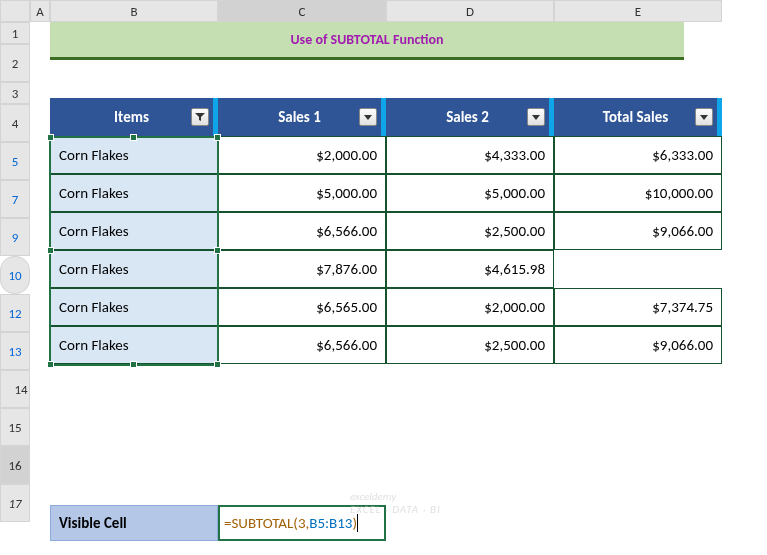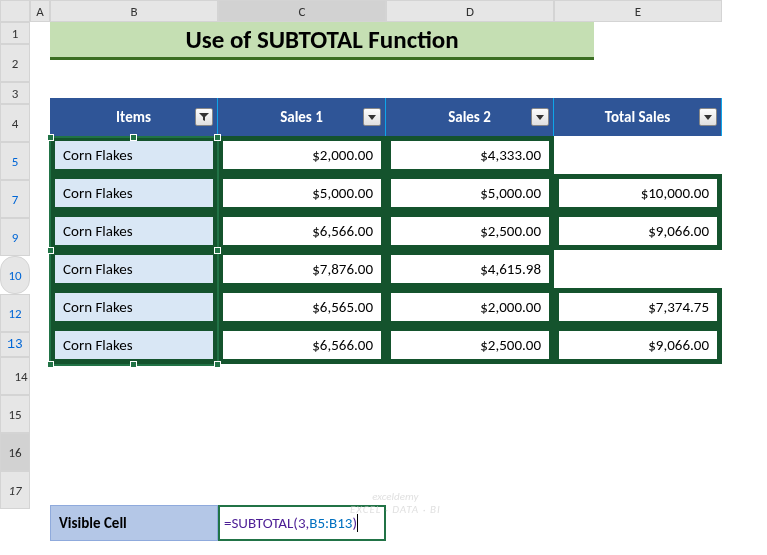--- a/index.html
+++ b/index.html
@@ -6,42 +6,42 @@
 body { font-family: Calibri, Arial, sans-serif; font-size: 15px; background: #fff; color: #000; width: 767px; height: 555px; position: relative; overflow: hidden; }
 .sheet { position: relative; }
 .col-headers { display: flex; position: absolute; top: 0; left: 0; height: 22px; }
 .row-headers { position: absolute; top: 22px; left: 0; width: 30px; }
 .hdr { background: #e6e6e6; border: 1px solid #d4d4d4; display: flex; align-items: center; justify-content: center; font-size: 13px; color: #333; }
 .hdr.sel { background: #d2d2d2; }
 .row-hdr { height: 38px; width: 30px; }
 .row-hdr.filtered { color: #0066d6; }
 .row-hdr.short { height: 22px; }
 .col-hdr { height: 22px; }
-.title-cell { position: absolute; top: 22px; left: 50px; width: 544px; height: 38px; background: #c5dfb3; border-bottom: 3px solid #3b6e22; display: flex; align-items: center; justify-content: center; color: #000000; font-size: 25px; font-weight: bold; }
+.title-cell { position: absolute; top: 22px; left: 50px; width: 634px; height: 38px; background: #c5dfb3; border-bottom: 3px solid #3b6e22; display: flex; align-items: center; justify-content: center; color: #a21caf; font-size: 14px; font-weight: bold; }
 .table { position: absolute; top: 98px; left: 50px; width: 672px; }
 .table-row { display: flex; height: 38px; }
-.th { background: #2f5597; color: #fff; font-weight: bold; display: flex; align-items: center; justify-content: center; position: relative; border-right: 1px solid #0ea5e9; }
-.td { background: #fff; border: 5px solid #14532d; display: flex; align-items: center; padding: 0 8px; }
+.th { background: #2f5597; color: #fff; font-weight: bold; display: flex; align-items: center; justify-content: center; position: relative; border-right: 5px solid #0ea5e9; }
+.td { background: #fff; border: 1px solid #14532d; display: flex; align-items: center; padding: 0 8px; }
 .td.item { background: #d9e7f5; }
 .td.num { justify-content: flex-end; }
 .col-b { width: 168px; }
 .col-c { width: 168px; }
 .col-d { width: 168px; }
 .col-e { width: 168px; }
 .filter-icon { position: absolute; right: 4px; top: 50%; transform: translateY(-50%); width: 18px; height: 18px; background: linear-gradient(#fdfdfd,#e0e0e0); border: 1px solid #888; border-radius: 2px; display: flex; align-items: center; justify-content: center; }
 .filter-icon svg { width: 12px; height: 12px; }
 .selection-border { position: absolute; top: 136px; left: 49px; width: 170px; height: 230px; border: 2px solid #217346; pointer-events: none; }
 .sel-handle { position: absolute; width: 7px; height: 7px; background: #217346; border: 1px solid #fff; }
 .vcell-row { position: absolute; top: 505px; left: 50px; display: flex; align-items: center; }
 .vcell-label { width: 168px; height: 36px; background: #b4c7e7; border: 1px solid #8faadc; font-weight: bold; display: flex; align-items: center; padding: 0 8px; }
 .formula-cell { width: 168px; height: 36px; border: 2px solid #217346; display: flex; align-items: center; padding: 0 4px; font-size: 15px; position: relative; }
-.formula-cell .f-black { color: #4c1d95; }
+.formula-cell .f-black { color: #a16207; }
 .formula-cell .f-blue { color: #0070c0; }
 .cursor-blink { display: inline-block; width: 1px; height: 18px; background: #000; vertical-align: middle; }
-.watermark { position: absolute; top: 490px; left: 350px; color: #ccc; font-size: 11px; font-style: italic; text-align: center; opacity: 0.6; pointer-events: none; }
+.watermark { position: absolute; top: 490px; left: 350px; color: #ccc; font-size: 11px; font-style: italic; text-align: left; opacity: 0.6; pointer-events: none; }
 </style>
 </head>
 <body>
 
 <div class="sheet">
 
   <div class="col-headers">
     <div class="hdr" style="width:30px;height:22px"></div>
     <div class="hdr col-hdr" style="width:20px">A</div>
     <div class="hdr col-hdr" style="width:168px">B</div>
@@ -53,21 +53,21 @@
   <div class="row-headers" id="row-headers">
       <div class="hdr row-hdr short" style="height: 22px;">1</div>
       <div class="hdr row-hdr" style="height: 38px;">2</div>
       <div class="hdr row-hdr short" style="height: 22px;">3</div>
       <div class="hdr row-hdr" style="height: 38px;">4</div>
       <div class="hdr row-hdr filtered" style="height: 38px;">5</div>
       <div class="hdr row-hdr filtered" style="height: 38px;">7</div>
       <div class="hdr row-hdr filtered" style="height: 38px;">9</div>
       <div class="hdr row-hdr filtered" style="height: 38px; border-radius: 14px;">10</div>
       <div class="hdr row-hdr filtered" style="height: 38px;">12</div>
-      <div class="hdr row-hdr filtered" style="height: 25px; font-family: Liberation Mono, monospace;">13</div>
+      <div class="hdr row-hdr filtered" style="height: 38px;">13</div>
       <div class="hdr row-hdr" style="height: 38px; padding-left: 12px;">14</div>
       <div class="hdr row-hdr" style="height: 38px;">15</div>
       <div class="hdr row-hdr sel" style="height: 38px;">16</div>
       <div class="hdr row-hdr" style="height: 38px; font-style: italic;">17</div>
     </div>
 
   <div class="title-cell">Use of SUBTOTAL Function</div>
 
   <div class="table">
     <div class="table-row">
@@ -102,20 +102,21 @@
               <path d="M2 4 L10 4 L6 9 Z" fill="#333"></path>
             </svg>
         </span>
       </div>
     </div>
     <div id="data-body">
         <div class="table-row">
           <div class="td item col-b">Corn Flakes</div>
           <div class="td num col-c">$2,000.00</div>
           <div class="td num col-d">$4,333.00</div>
+          <div class="td num col-e">$6,333.00</div>
         </div>
         <div class="table-row">
           <div class="td item col-b">Corn Flakes</div>
           <div class="td num col-c">$5,000.00</div>
           <div class="td num col-d">$5,000.00</div>
           <div class="td num col-e">$10,000.00</div>
         </div>
         <div class="table-row">
           <div class="td item col-b">Corn Flakes</div>
           <div class="td num col-c">$6,566.00</div>

